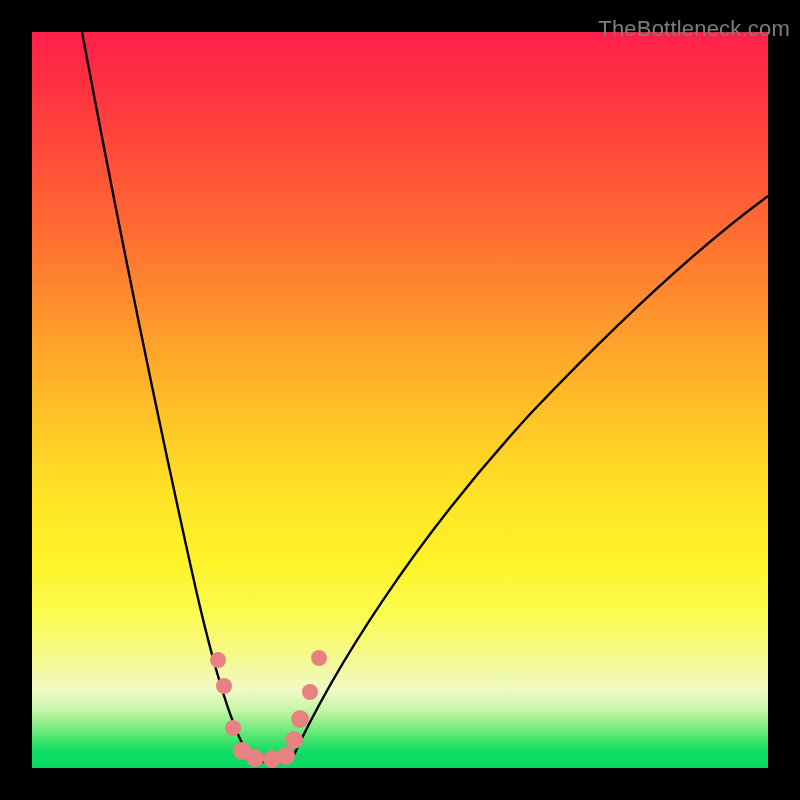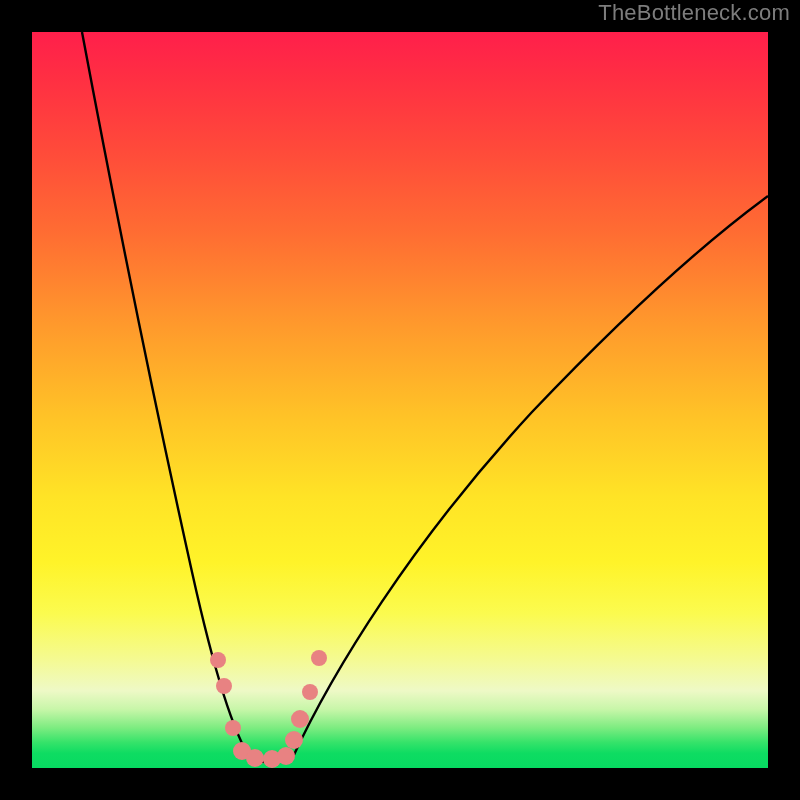--- a/index.html
+++ b/index.html
@@ -45,21 +45,21 @@
       #eef9c6 89.5%,
       #c8f6a9 92%,
       #7eec81 94.5%,
       #36e36a 96.5%,
       #0edc62 98%,
       #07da61 100%
     );
   }
   .watermark {
     position: absolute;
-    top: 0;
+    top: 16px;
     right: 10px;
     color: #7d7d7d;
     font-size: 22px;
     font-weight: 500;
     letter-spacing: 0.2px;
   }
   svg.curves {
     position: absolute;
     inset: 0;
   }

